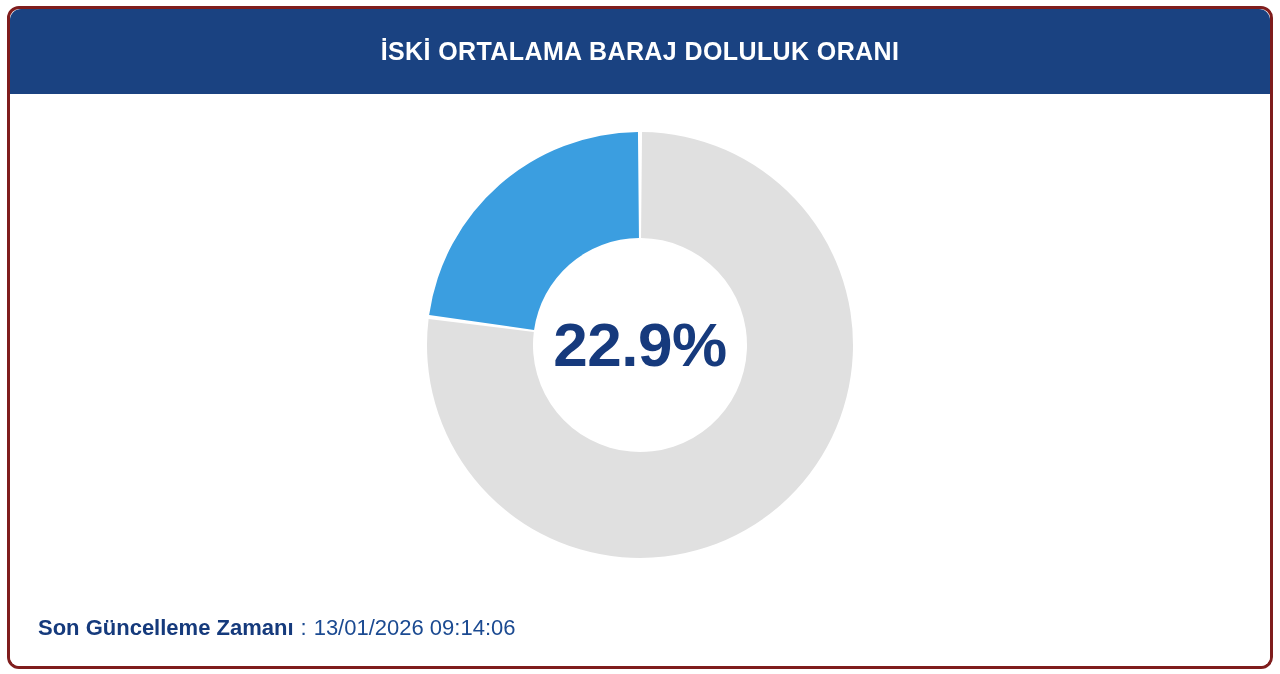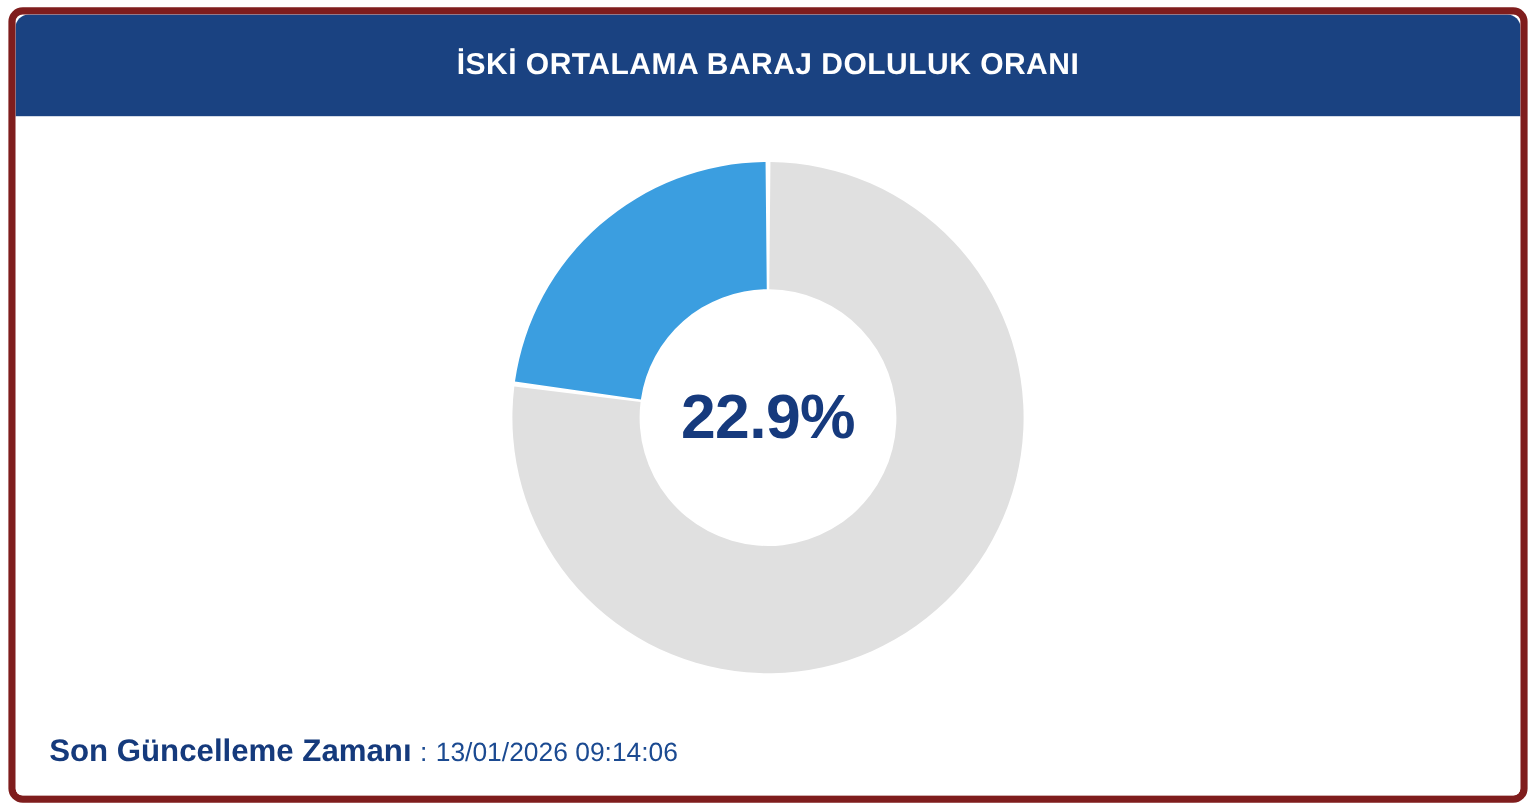--- a/index.html
+++ b/index.html
@@ -19,21 +19,21 @@
     background: #ffffff;
   }
 
   
   .card {
     position: absolute;
     left: 7px;
     top: 6px;
     width: 1266px;
     height: 663px;
-    border: 6px solid #7f1d1d;
+    border: 3px solid #7f1d1d;
     border-radius: 12px;
     background: #ffffff;
     overflow: hidden;
     display: flex;
     flex-direction: column;
   }
 
   
   .card-header {
     flex: 0 0 85px;
@@ -91,21 +91,21 @@
     width: 428px;
     height: 428px;
     display: flex;
     align-items: center;
     justify-content: center;
     pointer-events: none;
   }
 
   .donut-value {
     color: #163a7d;
-    font-size: 52px;
+    font-size: 62px;
     font-weight: bold;
     letter-spacing: -0.5px;
     line-height: 1;
     font-family: "Liberation Sans", sans-serif;
   }
 
   
   .card-footer {
     position: absolute;
     left: 0;
@@ -119,21 +119,21 @@
 
   .footer-line {
     display: flex;
     align-items: baseline;
     gap: 0;
     white-space: nowrap;
   }
 
   .footer-label {
     color: #153a7c;
-    font-size: 26px;
+    font-size: 22px;
     font-weight: bold;
     font-family: "Liberation Sans", sans-serif;
   }
 
   .footer-sep {
     color: #1b4a91;
     font-size: 22px;
     font-weight: normal;
     padding: 0 7px;
     font-family: "Liberation Sans", sans-serif;

